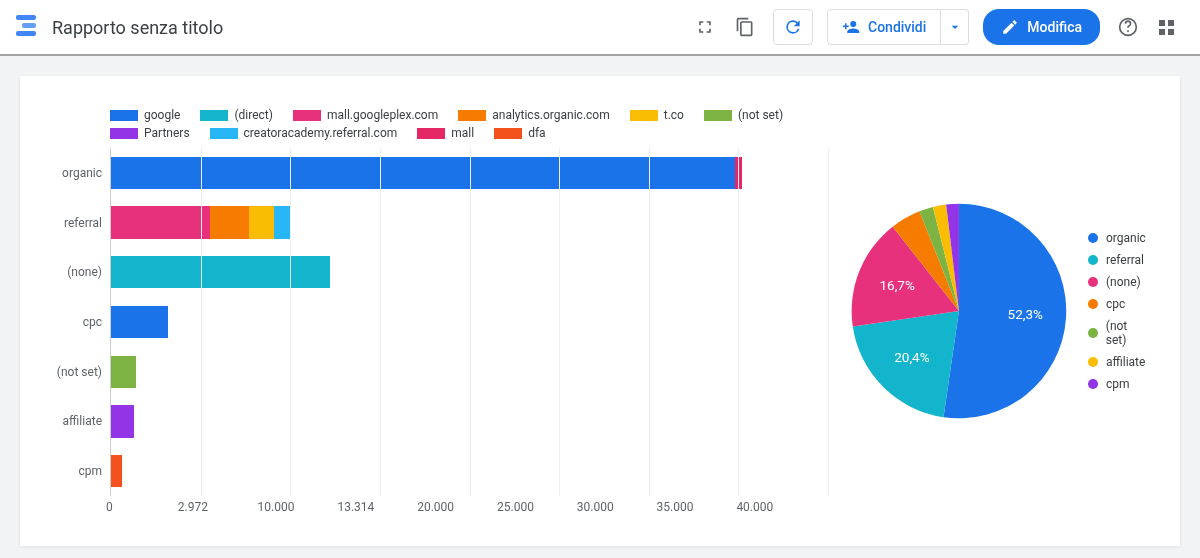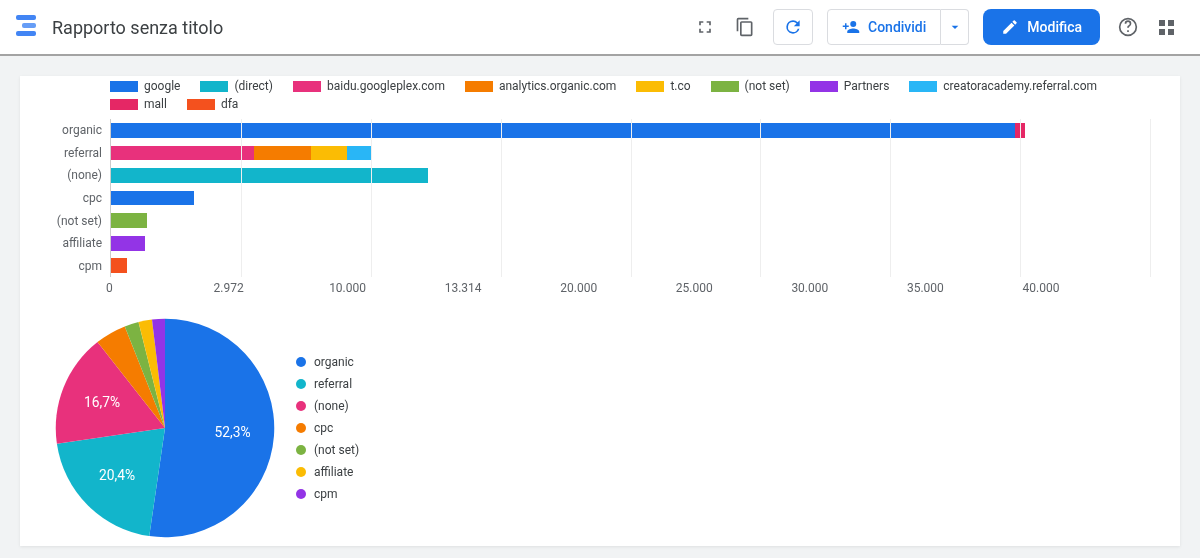--- a/index.html
+++ b/index.html
@@ -12,27 +12,27 @@
   .logo-bar.b2 { width: 14px; background:#669df6; margin-left:6px;}
   .logo-bar.b3 { width: 20px; background:#4285f4; }
   .title { font-size: 18px; color: #3c4043; flex: 0 0 auto; }
   .spacer { flex: 1; }
   .icon-btn { width: 36px; height: 36px; border-radius: 50%; display: flex; align-items: center; justify-content: center; cursor: pointer; color: #5f6368; margin: 0 2px; }
   .icon-btn svg { width: 20px; height: 20px; fill: currentColor; }
   .refresh-btn { border: 1px solid #dadce0; border-radius: 4px; width: 40px; height: 36px; display:flex; align-items:center; justify-content:center; color:#1a73e8; margin: 0 8px; cursor:pointer;}
   .share-group { display:flex; align-items:stretch; height:36px; margin: 0 6px;}
   .share-btn { border: 1px solid #dadce0; border-radius: 4px 0 0 4px; padding: 0 14px; display:flex; align-items:center; gap:8px; color:#1a73e8; font-weight:500; cursor:pointer; font-size:14px;}
   .share-caret { border: 1px solid #dadce0; border-left:none; border-radius: 0 4px 4px 0; width:28px; display:flex; align-items:center; justify-content:center; color:#1a73e8; cursor:pointer;}
-  .edit-btn { background:#1a73e8; color:#fff; border-radius:8px; padding: 0 18px; height:36px; display:flex; align-items:center; gap:8px; font-weight:500; cursor:pointer; font-size:14px; margin: 0 8px;}
+  .edit-btn { background:#1a73e8; color:#fff; border-radius:16px; padding: 0 18px; height:36px; display:flex; align-items:center; gap:8px; font-weight:500; cursor:pointer; font-size:14px; margin: 0 8px;}
   .apps-btn { width:36px; height:36px; display:flex; align-items:center; justify-content:center; cursor:pointer; color:#5f6368;}
   .apps-grid { display:grid; grid-template-columns: repeat(2, 6px); grid-template-rows: repeat(2, 6px); gap:3px;}
   .apps-grid span { background:#5f6368; width:6px; height:6px;}
   
   .canvas-wrap { padding: 20px; }
-  .canvas { background:#fff; box-shadow: 0 1px 3px rgba(0,0,0,0.08); width: 100%; height: 470px; padding: 3px 30px; display:flex; gap: 18px; flex-direction: column; }
+  .canvas { background:#fff; box-shadow: 0 1px 3px rgba(0,0,0,0.08); width: 100%; height: 470px; padding: 32px 30px; display:flex; gap: 18px; }
   
   .bar-region { flex: 1 1 auto; display:flex; flex-direction:column; }
   .bar-legend { display:flex; flex-wrap:wrap; gap: 4px 20px; padding-left: 60px; margin-bottom: 8px; font-size:12px;}
   .leg-item { display:flex; align-items:center; gap:6px;}
   .leg-sw { width:28px; height:11px; }
   
   .bar-chart { flex:1; display:flex; }
   .y-labels { display:flex; flex-direction:column; width:60px; }
   .y-label { flex:1; display:flex; align-items:center; justify-content:flex-end; padding-right:8px; font-size:12px; color:#5f6368;}
   .plot { flex:1; position:relative; border-left:1px solid #ccc; }
@@ -121,21 +121,21 @@
           <div class="leg-item">
             <span class="leg-sw" style="background:#1a73e8"></span>
             <span>google</span>
           </div>
           <div class="leg-item">
             <span class="leg-sw" style="background:#12b5cb"></span>
             <span>(direct)</span>
           </div>
           <div class="leg-item">
             <span class="leg-sw" style="background:#e8317c"></span>
-            <span>baidu.googleplex.com</span>
+            <span>mall.googleplex.com</span>
           </div>
           <div class="leg-item">
             <span class="leg-sw" style="background:#f57c00"></span>
             <span>analytics.organic.com</span>
           </div>
           <div class="leg-item">
             <span class="leg-sw" style="background:#fbbc04"></span>
             <span>t.co</span>
           </div>
           <div class="leg-item">

